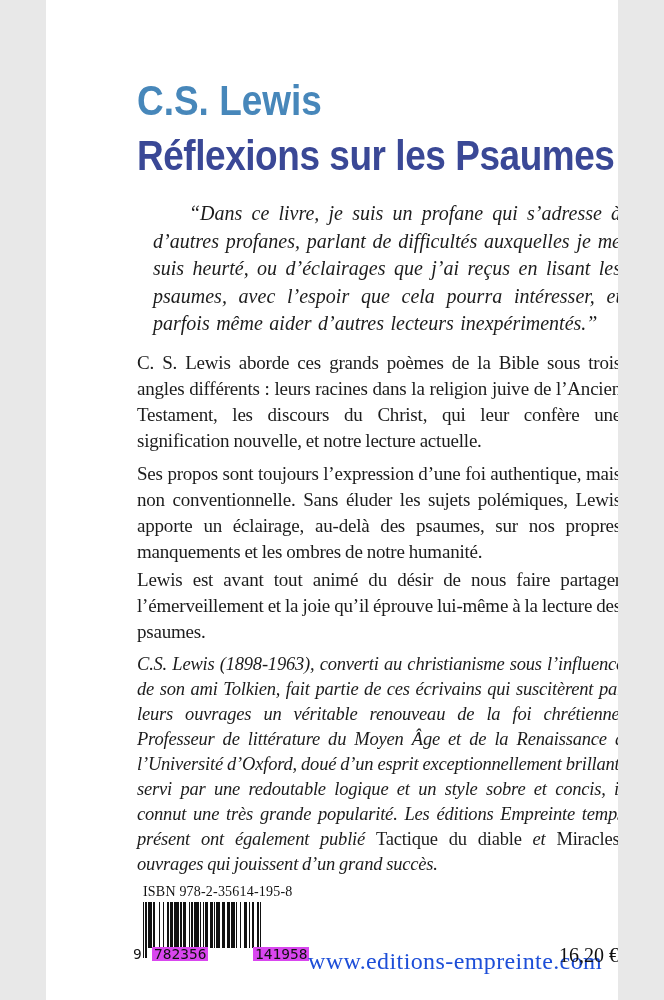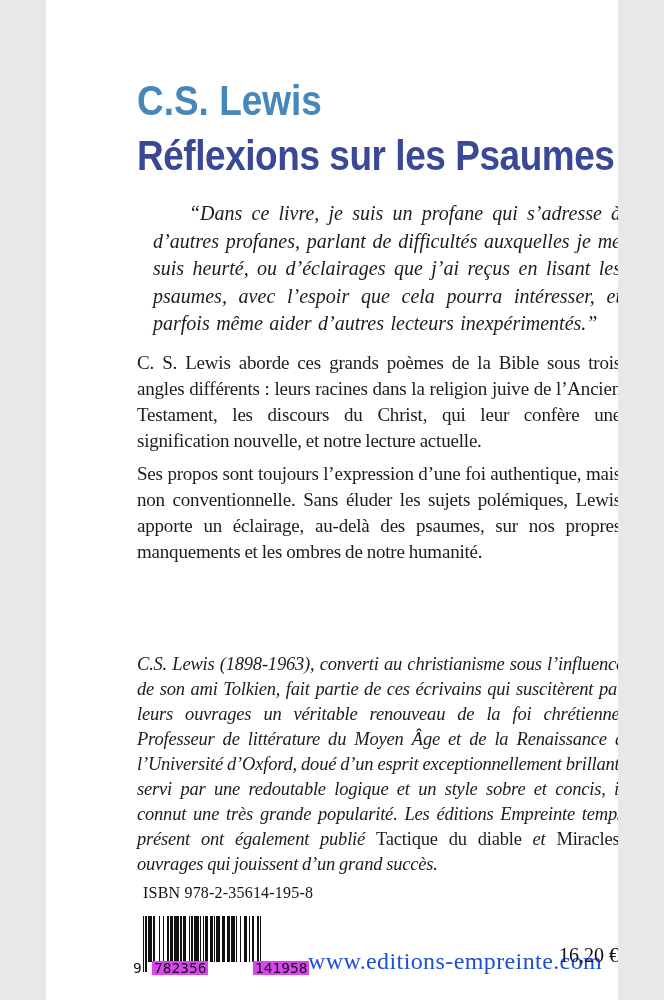--- a/index.html
+++ b/index.html
@@ -41,22 +41,22 @@
   .para3 { top:567px; }
   .bio {
     left:91px; top:652px; width:487px;
     font-style:italic; font-size:18.5px; line-height:25px;
     text-align:justify; letter-spacing:-0.2px; word-spacing:-0.5px;
   }
   .bio .roman { font-style:normal; }
 
   .barcode-box { left:97px; top:884px; width:118px; }
   .isbn {
-    font-size:16px; text-align:center; letter-spacing:0.2px;
-    white-space:nowrap; margin-bottom:14px; color:#111;
+    font-size:14px; text-align:center; letter-spacing:0.2px;
+    white-space:nowrap; margin-bottom:2px; color:#111;
   }
   .bars { display:block; width:118px; height:56px; }
   .digits {
     position:relative; margin-top:-13px; height:16px;
     display:flex; align-items:flex-end;
     font-family:"DejaVu Sans Mono", monospace;
     font-size:14.5px; color:#111; line-height:1;
   }
   .digits span { background:#d946ef; padding:0 2px; }
   .digit-lead  { position:absolute; left:-12px; background:transparent !important; }
@@ -82,20 +82,21 @@
   <div class="abs author" style="color: rgb(71, 135, 186);">C.S. Lewis</div>
 
   <div class="abs title" style="color: rgb(58, 72, 150);">Réflexions sur les Psaumes</div>
 
   <div class="abs quote">“Dans ce livre, je suis un profane qui s’adresse à d’autres profanes, parlant de difficultés auxquelles je me suis heurté, ou d’éclairages que j’ai reçus en lisant les psaumes, avec l’espoir que cela pourra intéresser, et parfois même aider d’autres lecteurs inexpérimentés.”</div>
 
   <div class="abs para para1">C. S. Lewis aborde ces grands poèmes de la Bible sous trois angles différents : leurs racines dans la religion juive de l’Ancien Testament, les discours du Christ, qui leur confère une signification nouvelle, et notre lecture actuelle.</div>
 
   <div class="abs para para2">Ses propos sont toujours l’expression d’une foi authentique, mais non conventionnelle. Sans éluder les sujets polémiques, Lewis apporte un éclairage, au-delà des psaumes, sur nos propres manquements et les ombres de notre humanité.</div>
 
+  <div class="abs para para3">Lewis est avant tout animé du désir de nous faire partager l’émerveillement et la joie qu’il éprouve lui-même à la lecture des psaumes.</div>
 
   <div class="abs bio"><span class="">C.S. Lewis (1898-1963), converti au christianisme sous l’influence de son ami Tolkien, fait partie de ces écrivains qui suscitèrent par leurs ouvrages un véritable renouveau de la foi chrétienne. Professeur de littérature du Moyen Âge et de la Renaissance à l’Université d’Oxford, doué d’un esprit exceptionnellement brillant, servi par une redoutable logique et un style sobre et concis, il connut une très grande popularité. Les éditions Empreinte temps présent ont également publié </span><span class="roman">Tactique du diable</span><span class=""> et </span><span class="roman">Miracles</span><span class="">, ouvrages qui jouissent d’un grand succès.</span></div>
 
   <div class="abs barcode-box">
     <div class="isbn">ISBN 978-2-35614-195-8</div>
     <svg class="bars" viewBox="0 0 95 56" preserveAspectRatio="none" shape-rendering="crispEdges" xmlns="http://www.w3.org/2000/svg">
         <rect x="0" y="0" width="1" height="56" fill="#111"></rect>
         <rect x="2" y="0" width="1" height="56" fill="#111"></rect>
         <rect x="4" y="0" width="1" height="46" fill="#111"></rect>
         <rect x="5" y="0" width="1" height="46" fill="#111"></rect>

